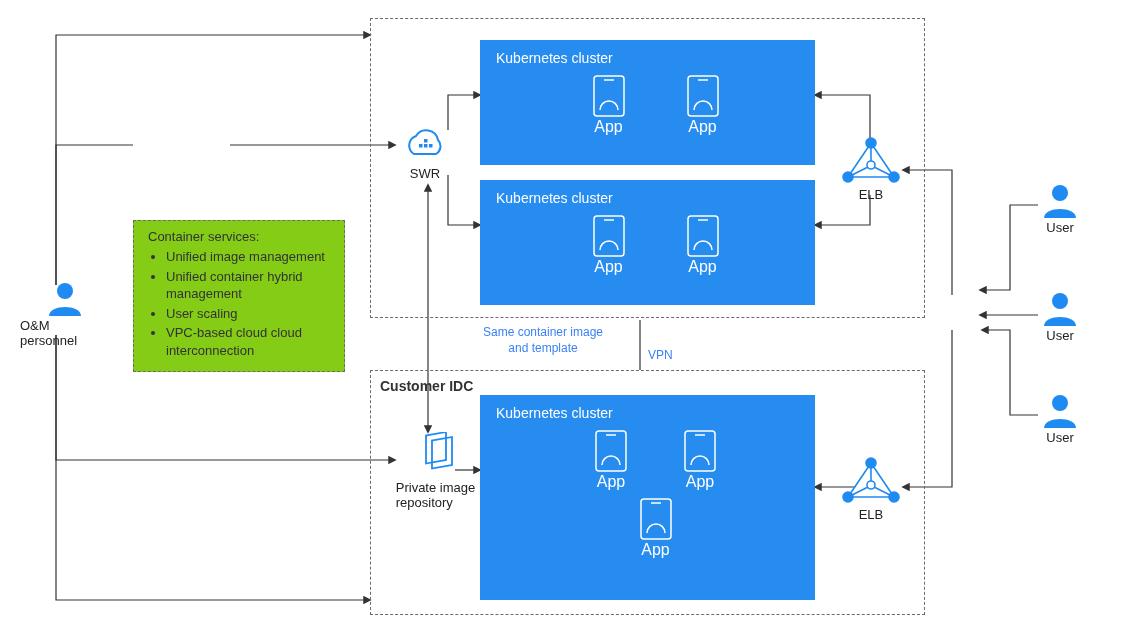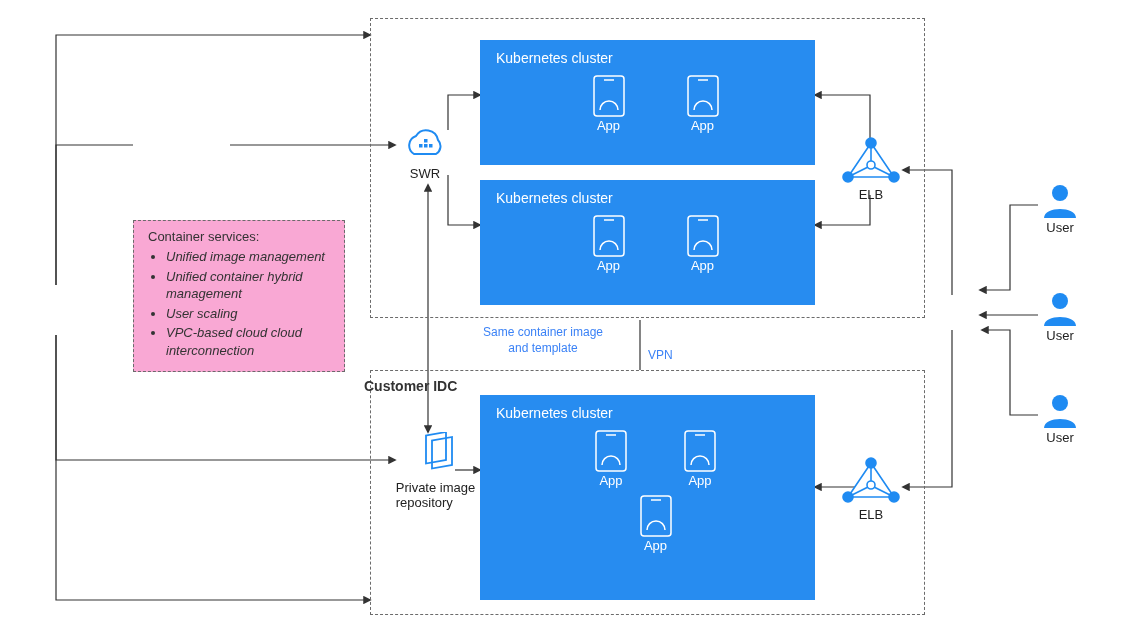--- a/index.html
+++ b/index.html
@@ -42,47 +42,46 @@
   .apps {
     display: flex;
     justify-content: center;
     gap: 60px;
     margin-top: 8px;
   }
   .app {
     display: flex;
     flex-direction: column;
     align-items: center;
-    font-size: 13px;
+    font-size: 16px;
   }
   .app svg { display:block; }
   .elb-node, .swr-node, .repo-node, .cloud-node, .user-node, .om-node {
     position: absolute;
     display: flex;
     flex-direction: column;
     align-items: center;
     font-size: 13px;
     color: #222;
   }
   .services-box {
     position: absolute;
     border: 1px dashed #6b6b6b;
     padding: 8px 10px 10px 14px;
     box-sizing: border-box;
     font-size: 13px;
-    background:#f9a8d4;
+    background:#84cc16;
   }
   .services-box ul {
     margin: 4px 0 0 0;
     padding-left: 18px;
   }
   .services-box li {
     margin: 2px 0;
     line-height: 1.35;
-    font-style: italic;
   }
   svg.conn {
     position: absolute;
     top: 0; left: 0;
     width: 1138px;
     height: 630px;
     pointer-events: none;
   }
   .idc-label {
     position:absolute;
@@ -131,20 +130,27 @@
       <path d="M952 330 L952 487 L903 487" marker-end="url(#arrow)"></path>
 
       <path d="M640 320 L640 370"></path>
 
       <path d="M1038 205 L1010 205 L1010 290 L980 290" marker-end="url(#arrow)"></path>
       <path d="M1038 315 L980 315" marker-end="url(#arrow)"></path>
       <path d="M1038 415 L1010 415 L1010 330 L982 330" marker-end="url(#arrow)"></path>
     </g>
   </svg>
 
+  <div class="om-node" style="left:20px; top:278px; width:90px">
+    <svg width="40" height="40" viewBox="0 0 40 40">
+      <circle cx="20" cy="13" r="8" fill="#1f8bf2"></circle>
+      <path d="M4 38 C4 26 36 26 36 38 Z" fill="#1f8bf2"></path>
+    </svg>
+    <span>O&amp;M personnel</span>
+  </div>
 
   <div class="services-box" style="left:133px; top:220px; width:212px; z-index:5">
     <div>Container services:</div>
     <ul>
       <li>Unified image management</li>
       <li>Unified container hybrid management</li>
       <li>User scaling</li>
       <li>VPC-based cloud cloud interconnection</li>
     </ul>
   </div>
@@ -222,21 +228,21 @@
       </g>
     </svg>
     <span>ELB</span>
   </div>
 
   <div class="label" style="left:458px; top:325px; width:170px; white-space:pre-line">Same container image
 and template</div>
   <div class="label" style="left:648px; top:348px">VPN</div>
 
   <div class="dashed" style="left:370px; top:370px; width:555px; height:245px; background:transparent"></div>
-  <div class="idc-label" style="left:364px; top:378px">Customer IDC</div>
+  <div class="idc-label" style="left:380px; top:378px">Customer IDC</div>
 
   <div class="repo-node" style="left:388px; top:432px; width:95px">
     <svg width="48" height="48" viewBox="0 0 48 48">
       <g fill="none" stroke="#1f8bf2" stroke-width="1.8">
         <path d="M14 6 L34 6 L34 34 L14 34 Z" transform="skewY(-10)"></path>
         <path d="M20 12 L40 12 L40 40 L20 40 Z" transform="skewY(-10)"></path>
       </g>
     </svg>
     <span style="white-space:pre-line; text-align:left">Private image
 repository</span>

